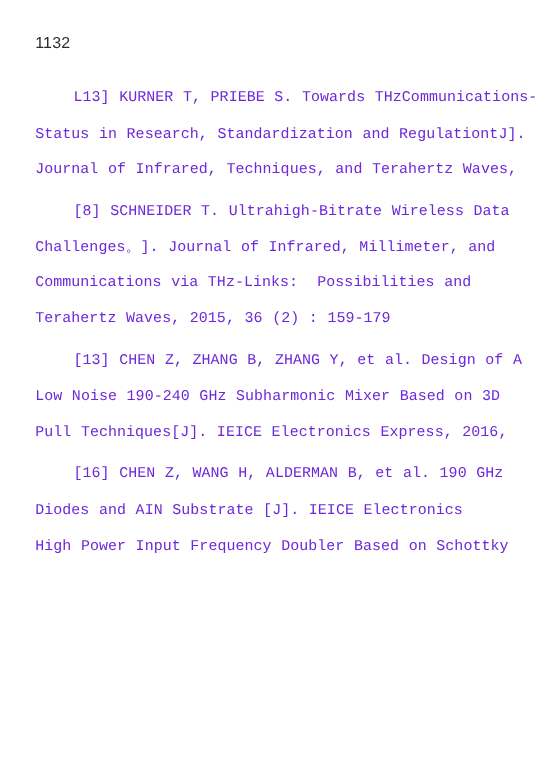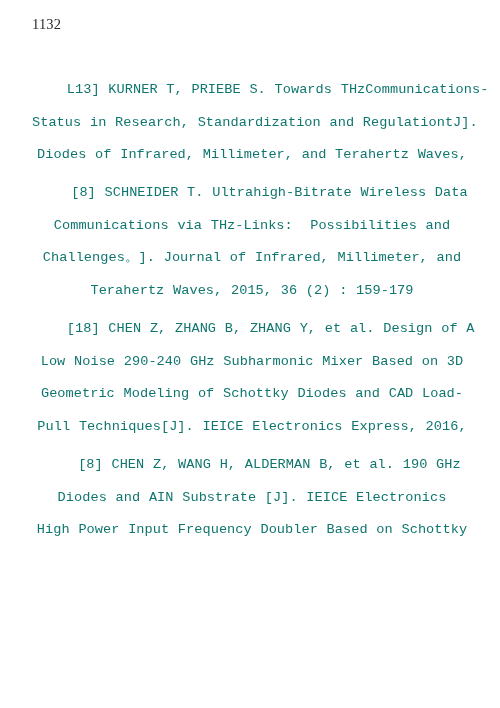--- a/index.html
+++ b/index.html
@@ -17,57 +17,57 @@
   .page {
     position: relative;
     width: 500px;
     height: 708px;
     background: #ffffff;
     box-sizing: border-box;
   }
   .page-number {
     position: absolute;
     left: 32px;
-    top: 14px;
-    font-family: Liberation Serif, serif;
+    top: 30px;
+    font-family: Liberation Sans, sans-serif;
     font-size: 14.5px;
     line-height: 20px;
     letter-spacing: 0.2px;
     color: #2b2b2b;
     white-space: pre;
   }
   .refs {
     position: absolute;
     left: 32px;
     top: 74px;
     width: 440px;
   }
   .ref {
     font-family: "Liberation Mono", "DejaVu Sans Mono", monospace;
     font-size: 13.6px;
     line-height: 32.6px;
-    color: #0f766e;
+    color: #6d28d9;
     letter-spacing: 0.05px;
     margin: 0 0 5.5px 0;
-    text-align: center;
+    text-align: left;
     white-space: pre-wrap;
     word-spacing: 0.5px;
   }
   .ref .line {
     display: block;
     white-space: pre;
   }
 </style>
 </head>
 <body>
 
 <div class="page">
 
   <div class="page-number">1132</div>
 
   <div class="refs" id="reference-list">
-      <p class="ref"><span class="line">    L13] KURNER T, PRIEBE S. Towards THzCommunications-</span><span class="line">Status in Research, Standardization and RegulationtJ].</span><span class="line">Diodes of Infrared, Millimeter, and Terahertz Waves,</span></p>
-      <p class="ref"><span class="line">    [8] SCHNEIDER T. Ultrahigh-Bitrate Wireless Data</span><span class="line">Communications via THz-Links:  Possibilities and</span><span class="line">Challenges。]. Journal of Infrared, Millimeter, and</span><span class="line">Terahertz Waves, 2015, 36 (2) : 159-179</span></p>
-      <p class="ref"><span class="line">    [18] CHEN Z, ZHANG B, ZHANG Y, et al. Design of A</span><span class="line">Low Noise 290-240 GHz Subharmonic Mixer Based on 3D</span><span class="line">Geometric Modeling of Schottky Diodes and CAD Load-</span><span class="line">Pull Techniques[J]. IEICE Electronics Express, 2016,</span></p>
-      <p class="ref"><span class="line">    [8] CHEN Z, WANG H, ALDERMAN B, et al. 190 GHz</span><span class="line">Diodes and AIN Substrate [J]. IEICE Electronics</span><span class="line">High Power Input Frequency Doubler Based on Schottky</span></p>
+      <p class="ref"><span class="line">    L13] KURNER T, PRIEBE S. Towards THzCommunications-</span><span class="line">Status in Research, Standardization and RegulationtJ].</span><span class="line">Journal of Infrared, Techniques, and Terahertz Waves,</span></p>
+      <p class="ref"><span class="line">    [8] SCHNEIDER T. Ultrahigh-Bitrate Wireless Data</span><span class="line">Challenges。]. Journal of Infrared, Millimeter, and</span><span class="line">Communications via THz-Links:  Possibilities and</span><span class="line">Terahertz Waves, 2015, 36 (2) : 159-179</span></p>
+      <p class="ref"><span class="line">    [13] CHEN Z, ZHANG B, ZHANG Y, et al. Design of A</span><span class="line">Low Noise 190-240 GHz Subharmonic Mixer Based on 3D</span><span class="line">Pull Techniques[J]. IEICE Electronics Express, 2016,</span></p>
+      <p class="ref"><span class="line">    [16] CHEN Z, WANG H, ALDERMAN B, et al. 190 GHz</span><span class="line">Diodes and AIN Substrate [J]. IEICE Electronics</span><span class="line">High Power Input Frequency Doubler Based on Schottky</span></p>
     </div>
 
 </div>
 
 </body></html>

